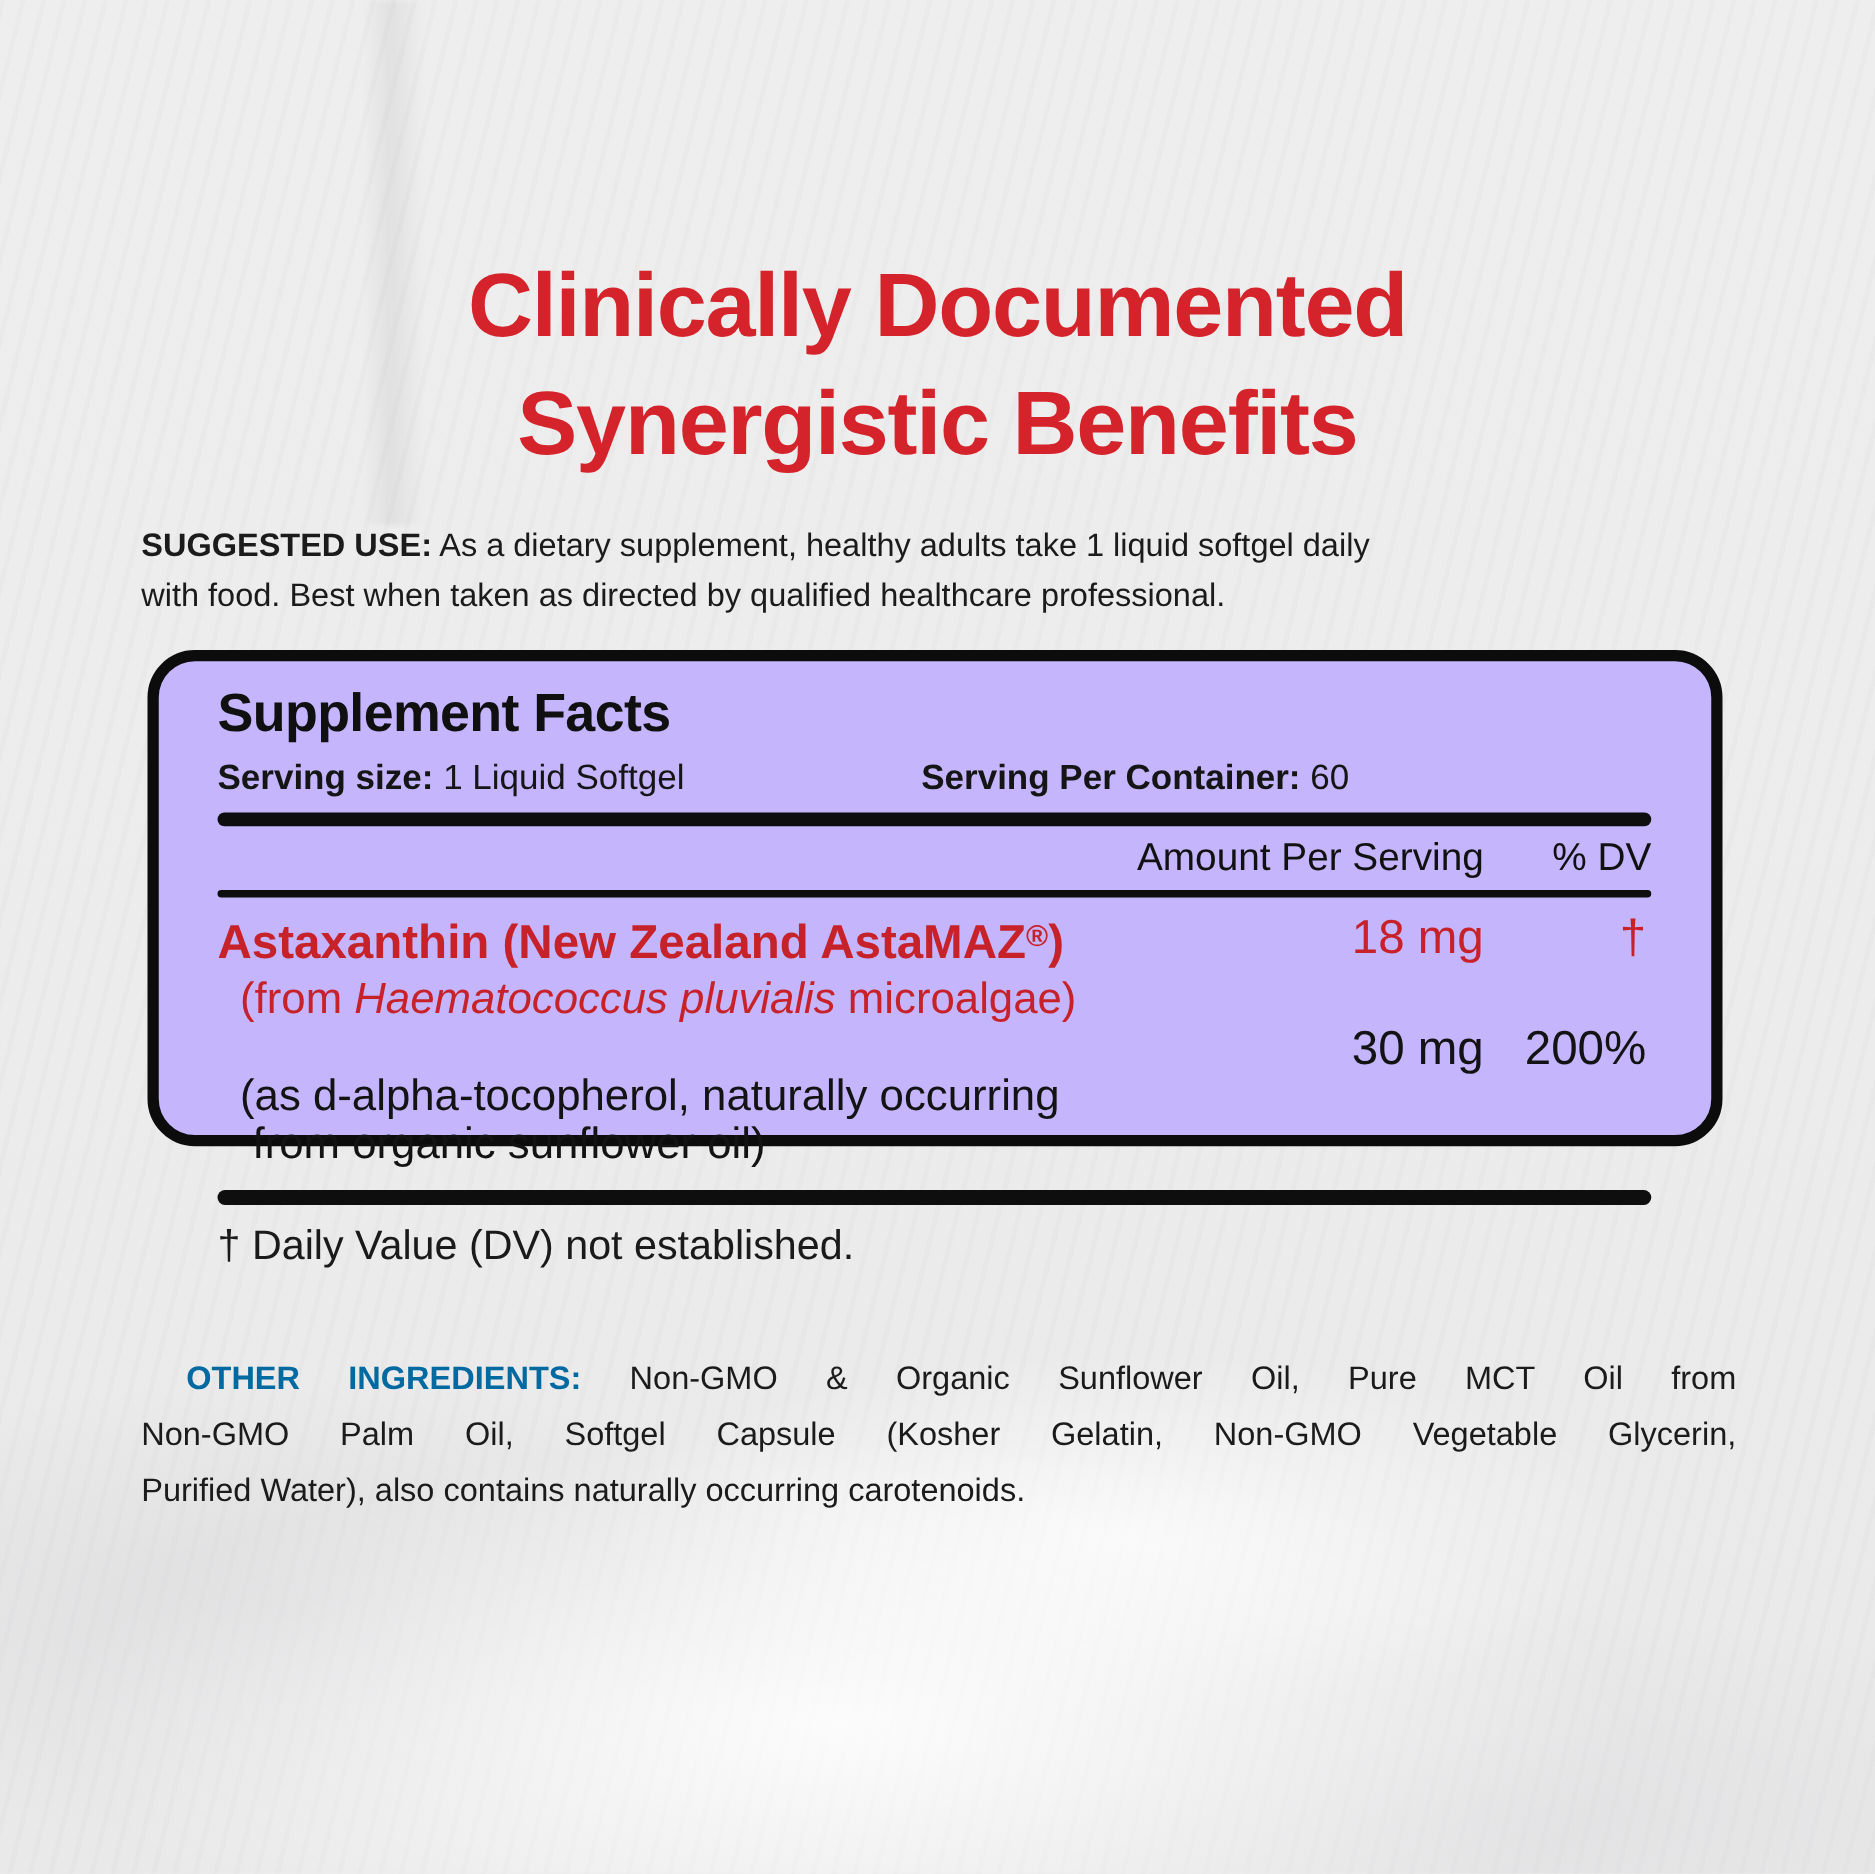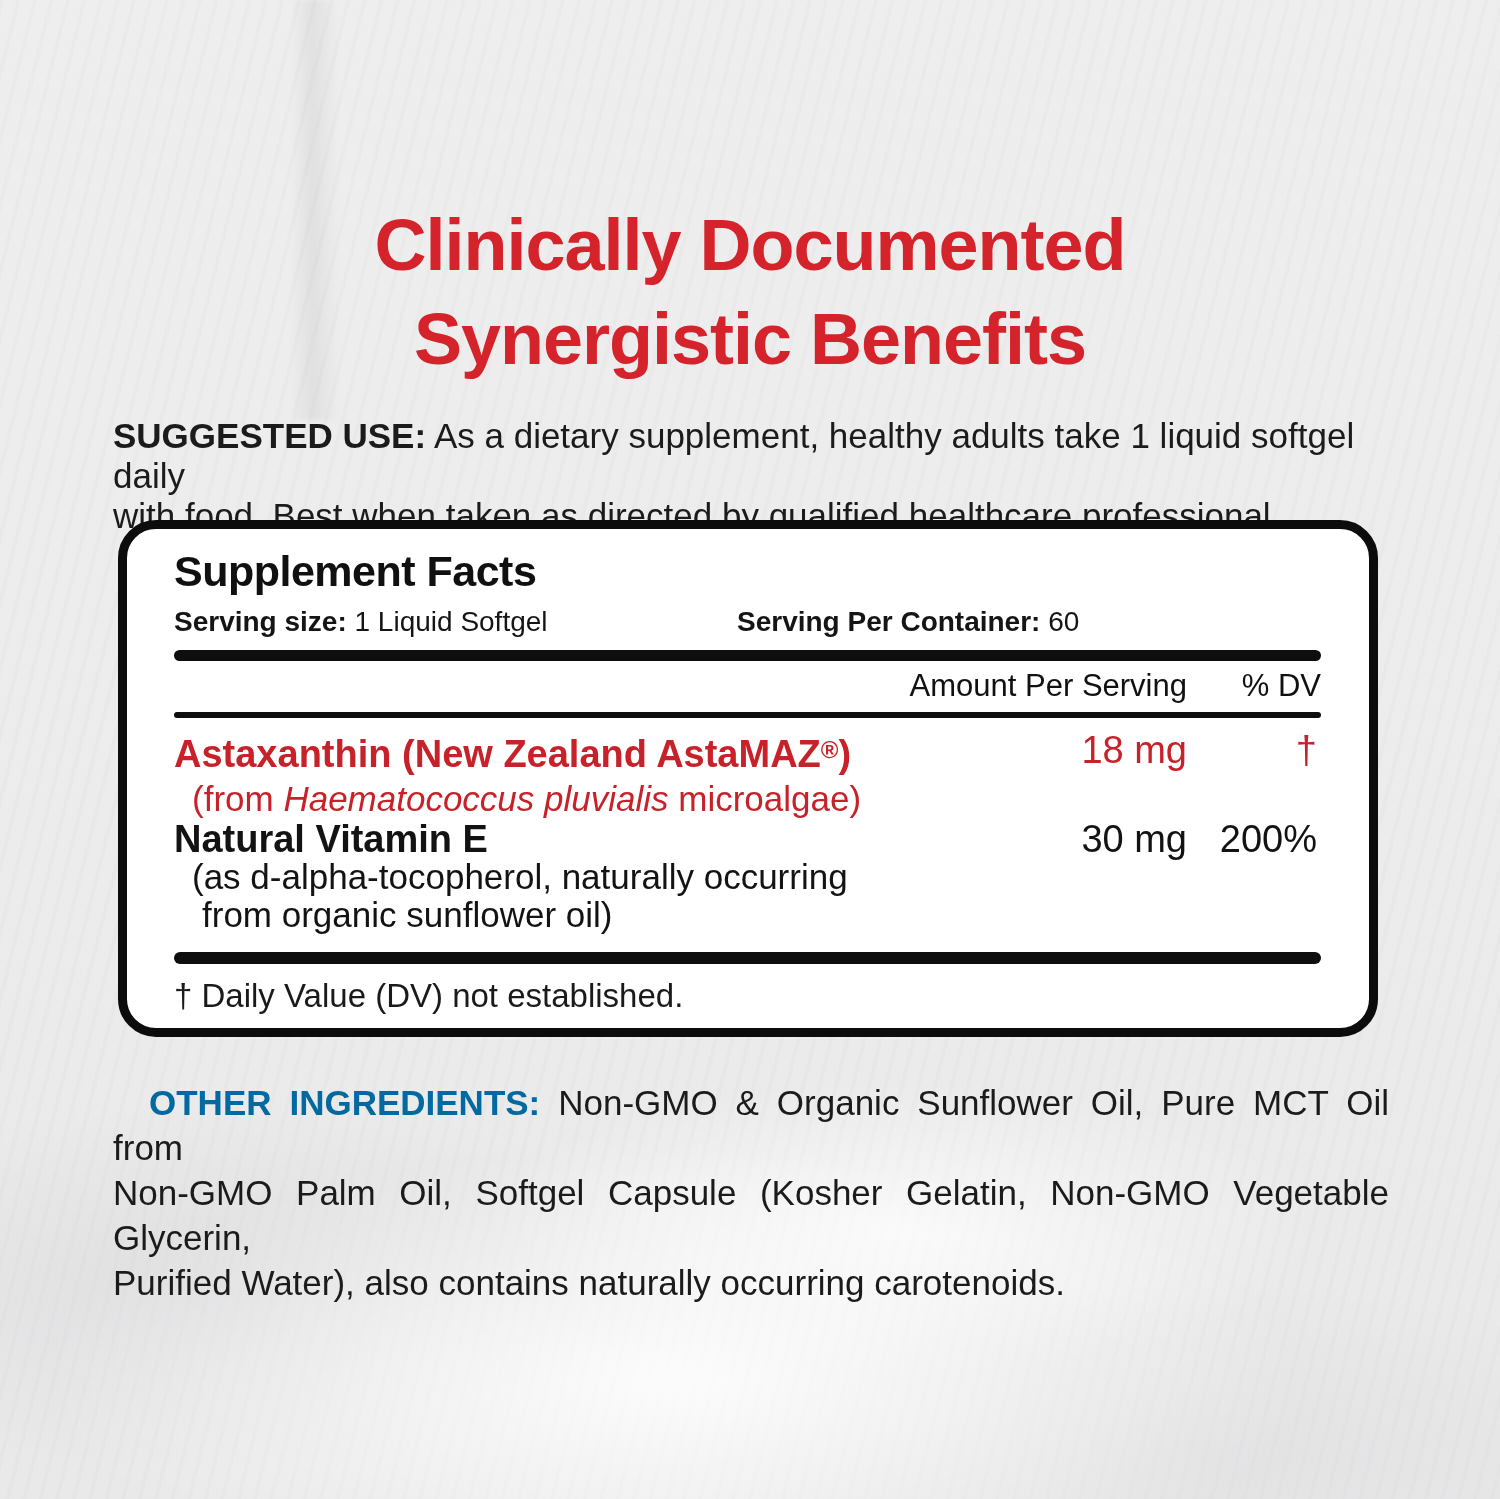--- a/index.html
+++ b/index.html
@@ -31,30 +31,30 @@
   .headline{
     position:absolute;left:0;right:0;top:150px;
     text-align:center;
     font-size:72px;font-weight:bold;letter-spacing:-1px;
     line-height:94px;
     color:#d5232b;
   }
 
   .para{
     position:absolute;left:113px;width:1276px;
-    font-size:35px;line-height:40px;color:#1b1b1b;
+    font-size:26px;line-height:40px;color:#1b1b1b;
   }
   .suggested{top:416px;}
   .para .b{font-weight:bold;}
 
   .facts-box{
     position:absolute;left:118px;top:520px;
-    width:1260px;height:517px;
+    width:1260px;height:397px;
     box-sizing:border-box;
-    background:#ffffff;
+    background:#c4b5fd;
     border:9px solid #0c0c0c;
     border-radius:38px;
   }
   .facts-box *{box-sizing:border-box;}
   .fb-abs{position:absolute;}
   .facts-heading{
     left:47px;top:18px;
     font-size:43px;font-weight:bold;color:#101010;letter-spacing:-0.5px;
   }
   .serving-row{left:47px;right:48px;top:77px;font-size:28px;color:#151515;}
@@ -117,21 +117,20 @@
   <div class="fb-abs rule thin"></div>
 
   <div class="fb-abs t-row row-red" style="top:199px">
     <span class="rname"><span>Astaxanthin (New Zealand AstaMAZ</span><sup>®</sup><span>)</span></span>
     <span class="amt">18 mg</span>
     <span class="dvv">†</span>
   </div>
   <div class="fb-abs t-row row-red subnote sub1" style="top:250px"><span>(from </span><span class="it">Haematococcus pluvialis</span><span> microalgae)</span></div>
 
   <div class="fb-abs t-row row-black" style="top:288px">
-    <span class="rname">Natural Vitamin E</span>
     <span class="amt">30 mg</span>
     <span class="dvv">200%</span>
   </div>
   <div class="fb-abs t-row row-black subnote sub1" style="top:328px">(as d-alpha-tocopherol, naturally occurring</div>
   <div class="fb-abs t-row row-black subnote sub2" style="top:366px">from organic sunflower oil)</div>
 
   <div class="fb-abs rule thick-bottom"></div>
 
   <div class="fb-abs footnote">† Daily Value (DV) not established.</div>
 </div>

